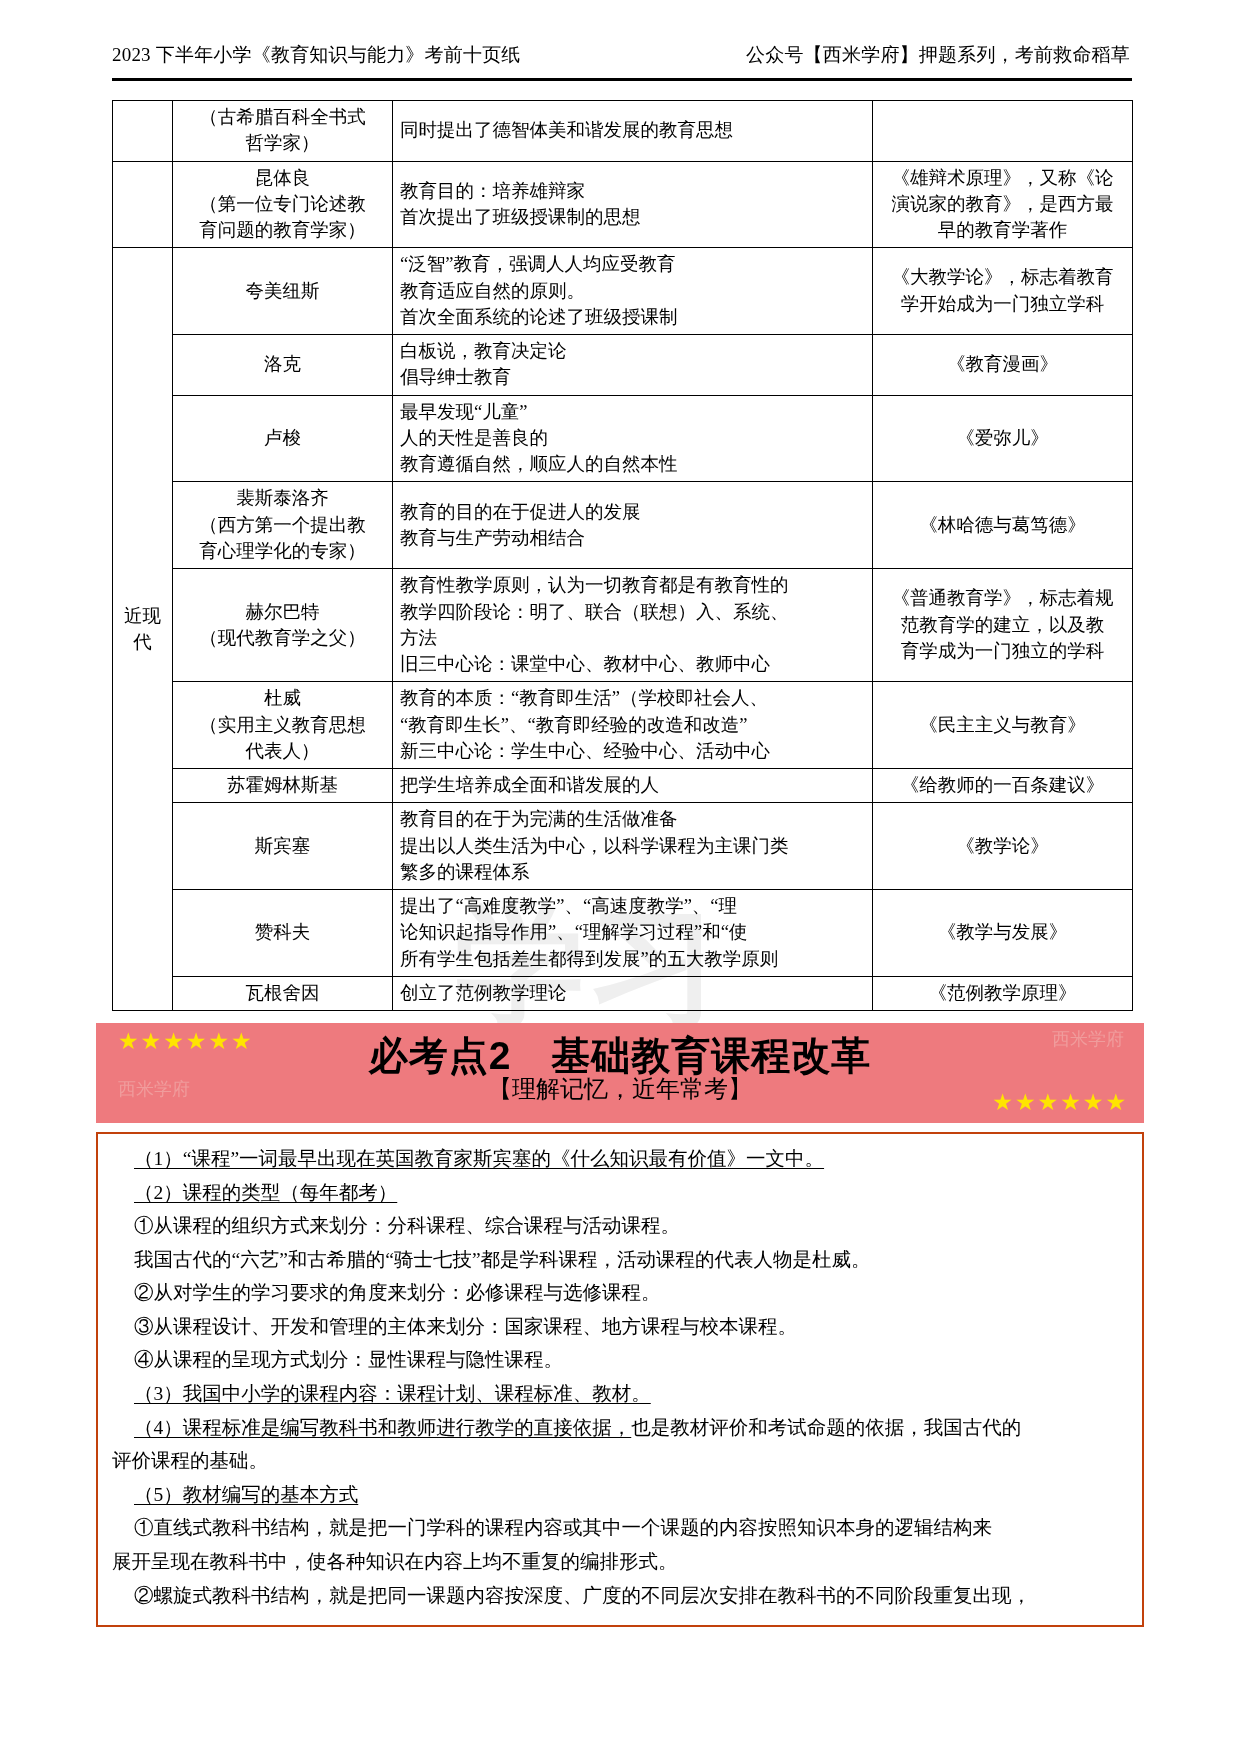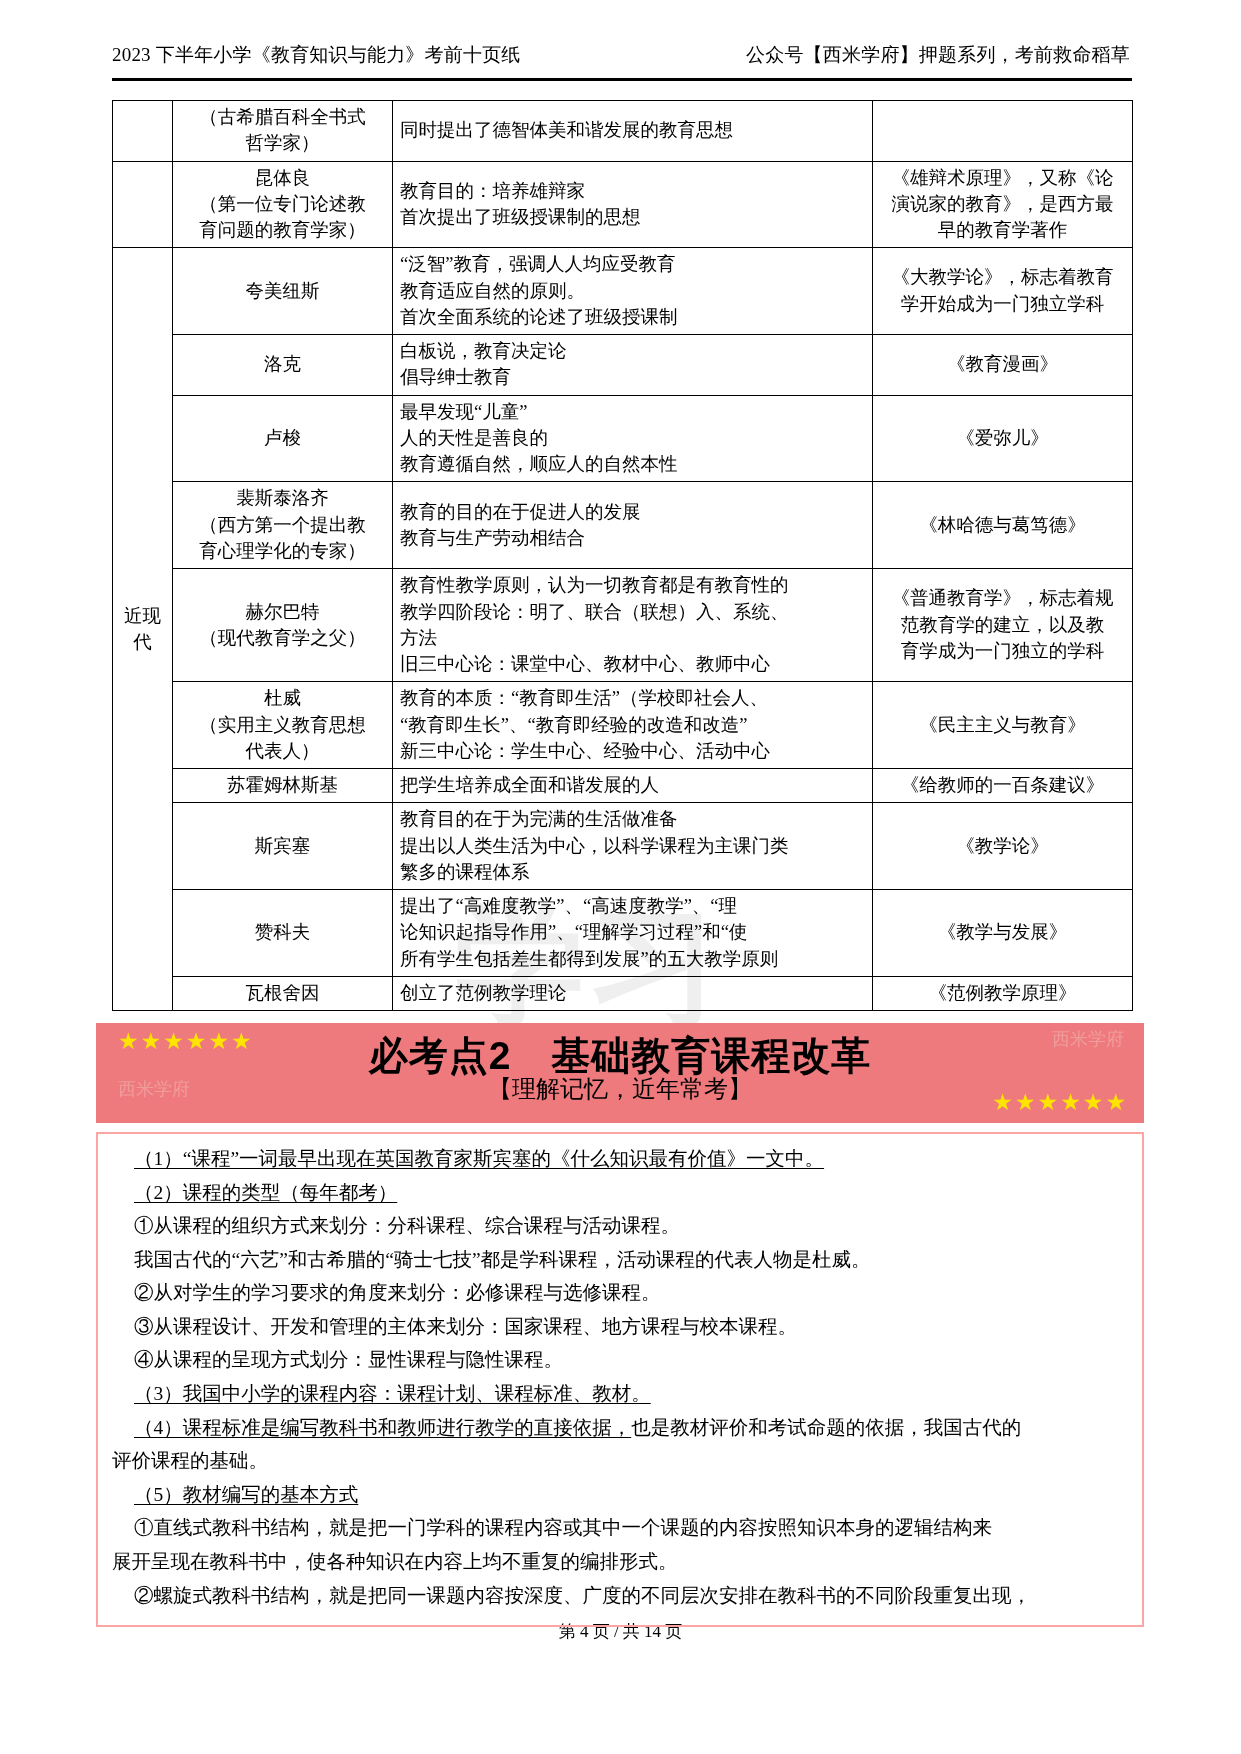--- a/index.html
+++ b/index.html
@@ -128,21 +128,21 @@
     font-family: "Liberation Serif", "DejaVu Serif", serif;
     color: #000;
   }
 
   
   .bodybox {
     position: absolute;
     left: 96px; top: 1132px;
     width: 1048px;
     min-height: 442px;
-    border: 2px solid #fca5a5;
+    border: 2px solid #c2410c;
     padding: 9px 14px 12px 14px;
     z-index: 2;
     background: transparent;
   }
   .bodybox p {
     margin: 0 0 2px 0;
     font-size: 19.5px;
     line-height: 1.62;
     font-family: "Liberation Serif", "DejaVu Serif", serif;
     text-align: justify;
@@ -363,15 +363,14 @@
         <p class="ind"><span class="ul">（3）我国中小学的课程内容：课程计划、课程标准、教材。</span></p>
         <p class="ind"><span class="ul">（4）课程标准是编写教科书和教师进行教学的直接依据，</span><span>也是教材评价和考试命题的依据，我国古代的</span></p>
         <p>评价课程的基础。</p>
         <p class="ind"><span class="ul">（5）教材编写的基本方式</span></p>
         <p class="ind">①直线式教科书结构，就是把一门学科的课程内容或其中一个课题的内容按照知识本身的逻辑结构来</p>
         <p>展开呈现在教科书中，使各种知识在内容上均不重复的编排形式。</p>
         <p class="ind">②螺旋式教科书结构，就是把同一课题内容按深度、广度的不同层次安排在教科书的不同阶段重复出现，</p>
       </div>
   </div>
 
-  <div class="footer">第 4 页 / 共 14 页</div>
 
 </div>
 
 </body></html>

